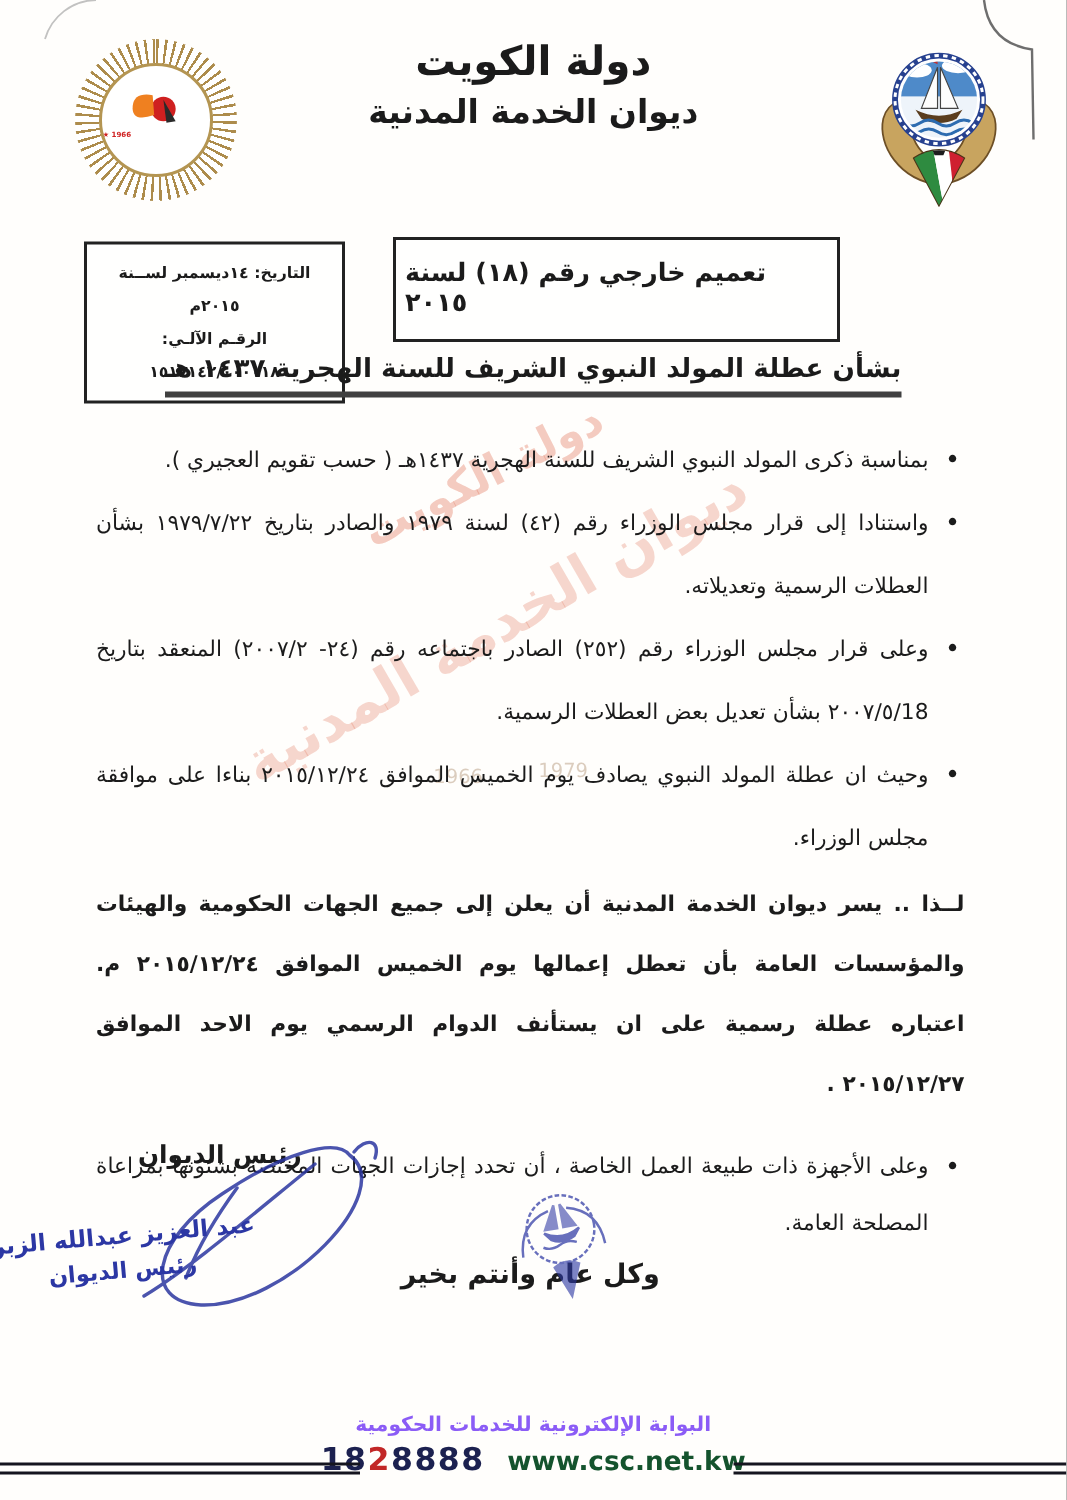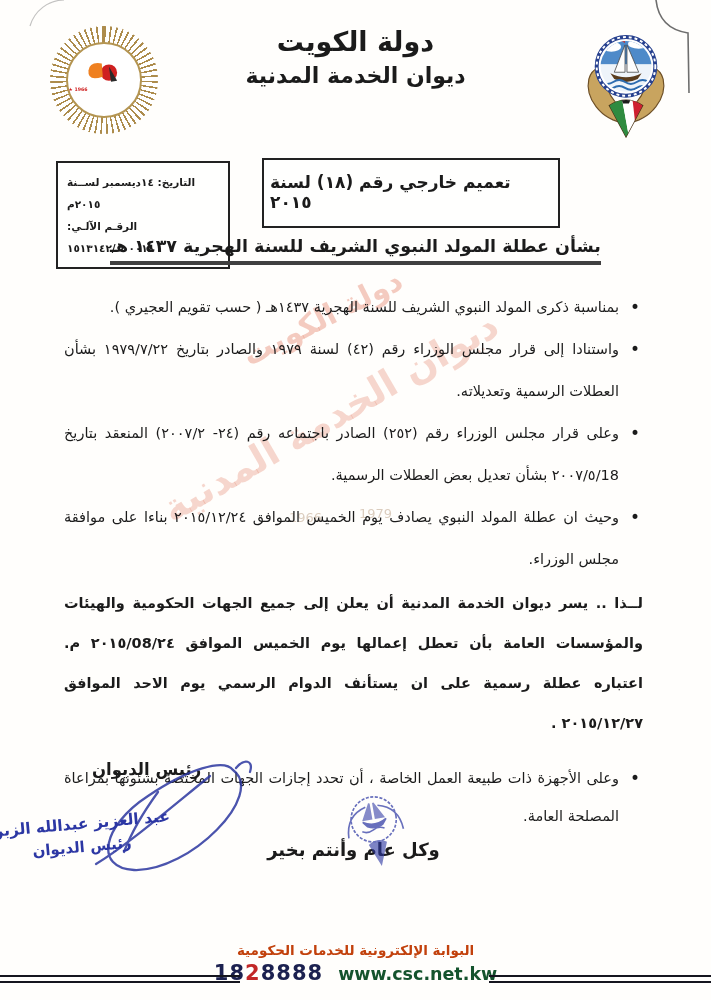--- a/index.html
+++ b/index.html
@@ -19,21 +19,21 @@
   .seal{position:absolute;z-index:2;left:50px;top:26px;width:108px;height:108px;border-radius:50%;
     background:repeating-conic-gradient(#ad8c4c 0deg 2deg,#ffffff 2deg 6.5deg);}
   .seal-inner{position:absolute;inset:15%;background:#fff;border-radius:50%;border:2px solid #b49552;}
   .seal-inner svg{position:absolute;inset:0;width:100%;height:100%;}
   .emblem{position:absolute;z-index:2;left:582px;top:24px;width:88px;height:118px;}
   .head-center{position:absolute;z-index:2;left:180px;right:180px;top:26px;text-align:center;}
   .head-state{font-size:27px;font-weight:bold;letter-spacing:1px;}
   .head-dept{font-size:22px;font-weight:bold;margin-top:6px;letter-spacing:.5px;}
   
   .ref-box{position:absolute;z-index:2;left:56px;top:161px;width:152px;border:2px solid #222;
-    padding:8px 9px;font-size:10.5px;font-weight:bold;line-height:2.1;text-align:left;background:rgba(255,255,255,.65);}
+    padding:8px 9px;font-size:10.5px;font-weight:bold;line-height:2.1;text-align:center;background:rgba(255,255,255,.65);}
   .circ-box{position:absolute;z-index:2;left:262px;top:158px;width:282px;border:2px solid #222;
     padding:12px 6px 14px;text-align:left;font-size:17px;font-weight:bold;background:rgba(255,255,255,.55);}
   
   .subject{position:absolute;z-index:2;left:0;right:0;top:236px;text-align:center;}
   .subject span{display:inline-block;font-size:17.5px;font-weight:bold;border-bottom:4px solid #404040;padding-bottom:5px;}
   
   .doc-body{position:absolute;z-index:2;top:286px;right:68px;left:64px;font-size:14.5px;text-align:justify;}
   .b{position:relative;padding-right:24px;line-height:42px;}
   .b::before{content:"\2022";position:absolute;right:3px;top:0;font-size:17px;}
   .res{font-weight:bold;line-height:40px;margin-top:3px;font-size:14.5px;}
@@ -43,21 +43,21 @@
   .sig{position:absolute;z-index:2;left:0;right:0;top:752px;height:165px;}
   .sig-title{position:absolute;left:92px;top:8px;font-size:16.5px;font-weight:bold;}
   .sig-scribble{position:absolute;left:38px;top:0;width:225px;height:130px;}
   .sig-stamp{position:absolute;left:-55px;top:60px;width:272px;text-align:center;
     color:#2c37a4;transform:rotate(-5deg);line-height:1.55;}
   .sig-stamp .n1{font-size:15.5px;font-weight:bold;white-space:nowrap;}
   .sig-stamp .n2{font-size:15px;font-weight:bold;}
   .round-stamp{position:absolute;left:306px;top:16px;width:138px;height:118px;transform:rotate(-10deg);opacity:.88;}
   
   .footer{position:absolute;z-index:2;left:0;right:0;top:932px;height:68px;}
-  .f-portal{text-align:center;font-size:13.5px;font-weight:bold;color:#c2410c;margin-top:10px;}
+  .f-portal{text-align:center;font-size:13.5px;font-weight:bold;color:#8b5cf6;margin-top:10px;}
   .f-contact{direction:ltr;text-align:center;margin-top:3px;white-space:nowrap;}
   .f-phone{font-size:21px;font-weight:bold;color:#1c2150;letter-spacing:1px;}
   .f-phone .mid{color:#c22727;}
   .f-site{font-size:17.5px;font-weight:bold;color:#14532d;margin-left:10px;}
   .rule{position:absolute;top:43px;height:4px;border-top:2px solid #15151f;border-bottom:2px solid #15151f;}
   .rule-l{left:0;width:240px;}
   .rule-r{right:0;width:222px;}
 </style>
 </head>
 <body>
@@ -154,21 +154,21 @@
 
   <div class="subject">
     <span>بشأن عطلة المولد النبوي الشريف للسنة الهجرية ١٤٣٧ هـ</span>
   </div>
 
   <div class="doc-body">
     <div class="b">بمناسبة ذكرى المولد النبوي الشريف للسنة الهجرية ١٤٣٧هـ ( حسب تقويم العجيري ).</div>
     <div class="b">واستنادا إلى قرار مجلس الوزراء رقم (٤٢) لسنة ١٩٧٩ والصادر بتاريخ ١٩٧٩/٧/٢٢ بشأن العطلات الرسمية وتعديلاته.</div>
     <div class="b">وعلى قرار مجلس الوزراء رقم (٢٥٢) الصادر باجتماعه رقم (٢٤- ٢٠٠٧/٢) المنعقد بتاريخ ٢٠٠٧/٥/18 بشأن تعديل بعض العطلات الرسمية.</div>
     <div class="b">وحيث ان عطلة المولد النبوي يصادف يوم الخميس الموافق ٢٠١٥/١٢/٢٤ بناءا على موافقة مجلس الوزراء.</div>
-    <div class="res">لــذا .. يسر ديوان الخدمة المدنية أن يعلن إلى جميع الجهات الحكومية والهيئات والمؤسسات العامة بأن تعطل إعمالها يوم الخميس الموافق ٢٠١٥/08/٢٤ م. اعتباره عطلة رسمية على ان يستأنف الدوام الرسمي يوم الاحد الموافق ٢٠١٥/١٢/٢٧ .</div>
+    <div class="res">لــذا .. يسر ديوان الخدمة المدنية أن يعلن إلى جميع الجهات الحكومية والهيئات والمؤسسات العامة بأن تعطل إعمالها يوم الخميس الموافق ٢٠١٥/١٢/٢٤ م. اعتباره عطلة رسمية على ان يستأنف الدوام الرسمي يوم الاحد الموافق ٢٠١٥/١٢/٢٧ .</div>
     <div class="b last">وعلى الأجهزة ذات طبيعة العمل الخاصة ، أن تحدد إجازات الجهات المختصة بشئونها بمراعاة المصلحة العامة.</div>
     <div class="closing">وكل عام وأنتم بخير</div>
   </div>
 
   <div class="sig">
     <div class="sig-title">رئيس الديوان</div>
     <svg class="sig-scribble" viewBox="0 0 225 130">
       <g stroke="#2c37a0" stroke-width="2.3" fill="none" opacity=".85" stroke-linecap="round">
         <path d="M195,18 C228,42 152,120 96,118 C56,116 64,74 110,44 C150,17 186,6 195,18 Z"></path>
         <path d="M172,24 C130,58 88,94 58,112"></path>

